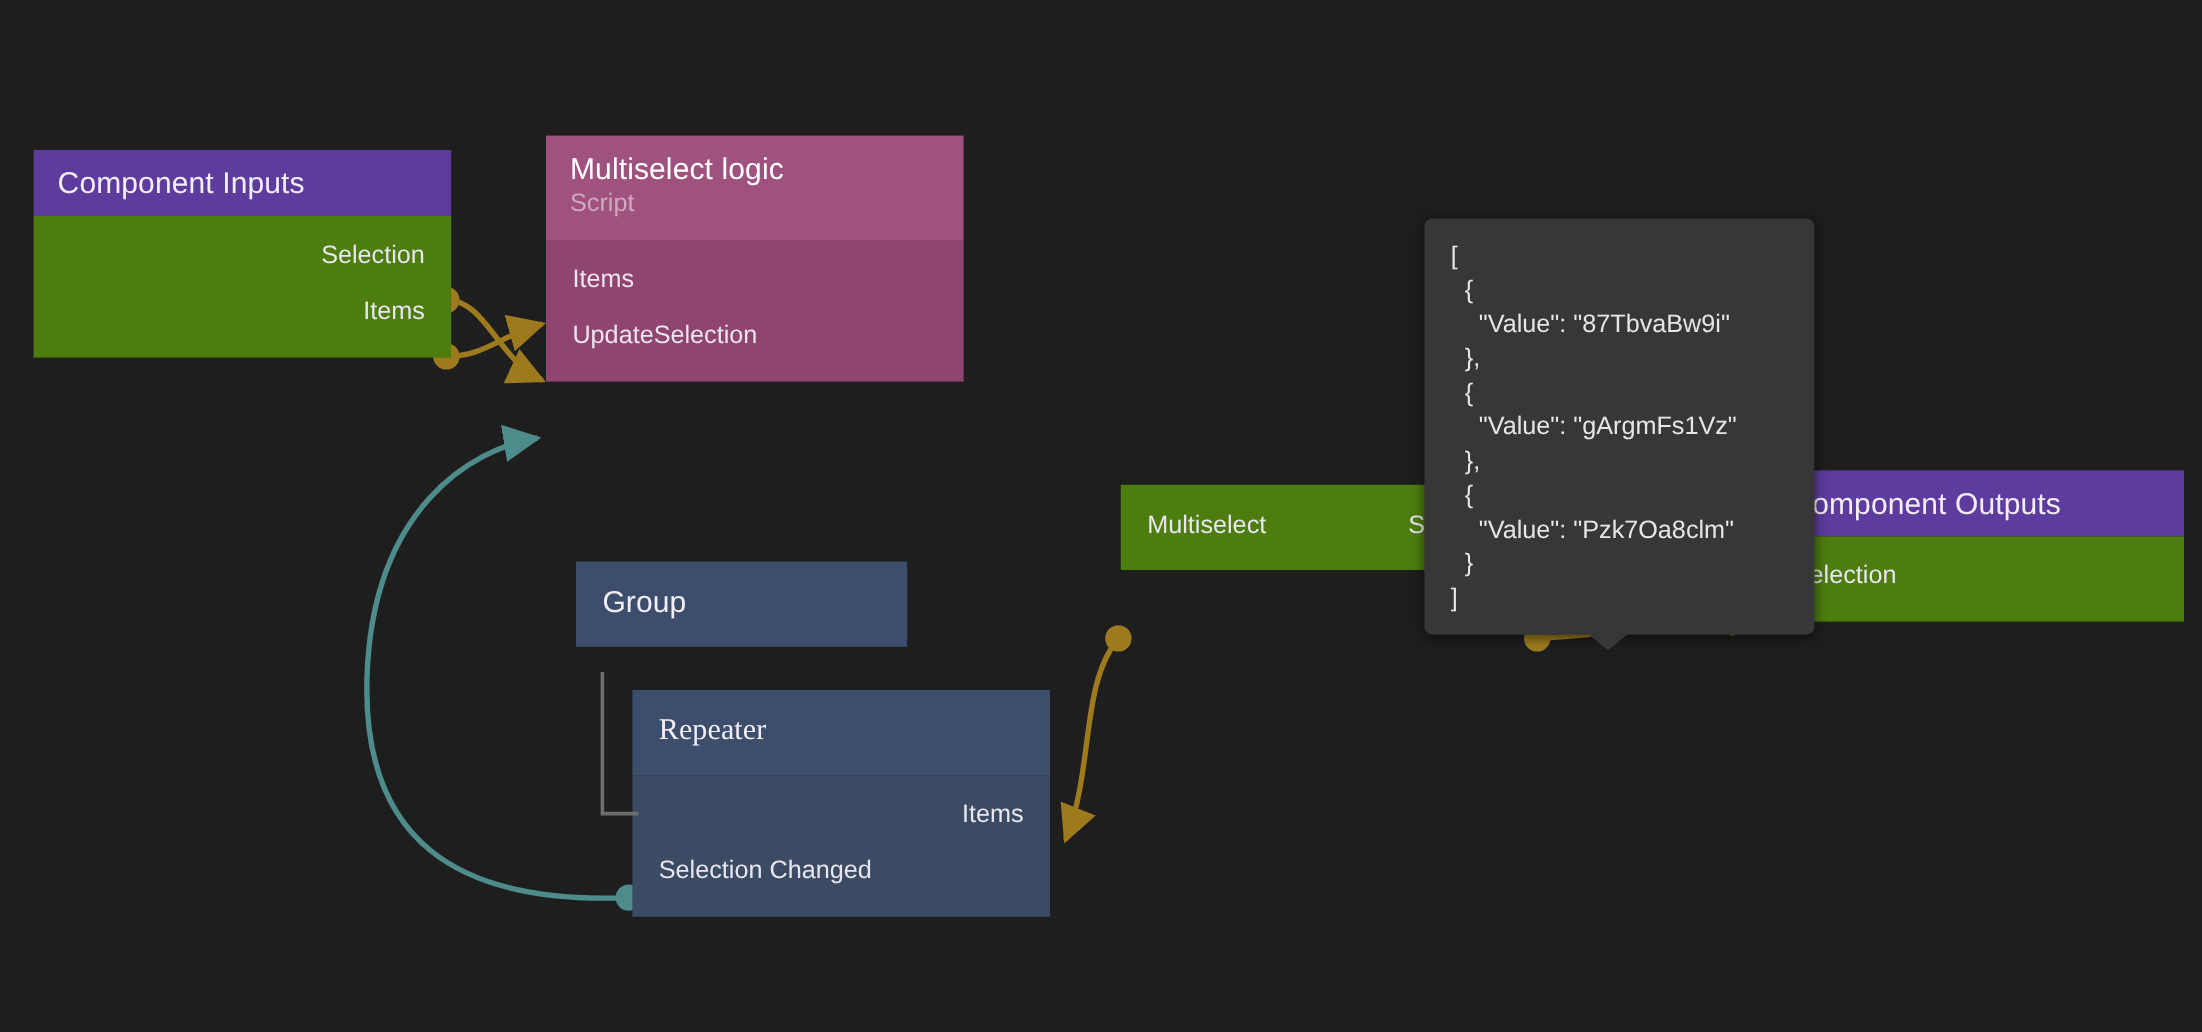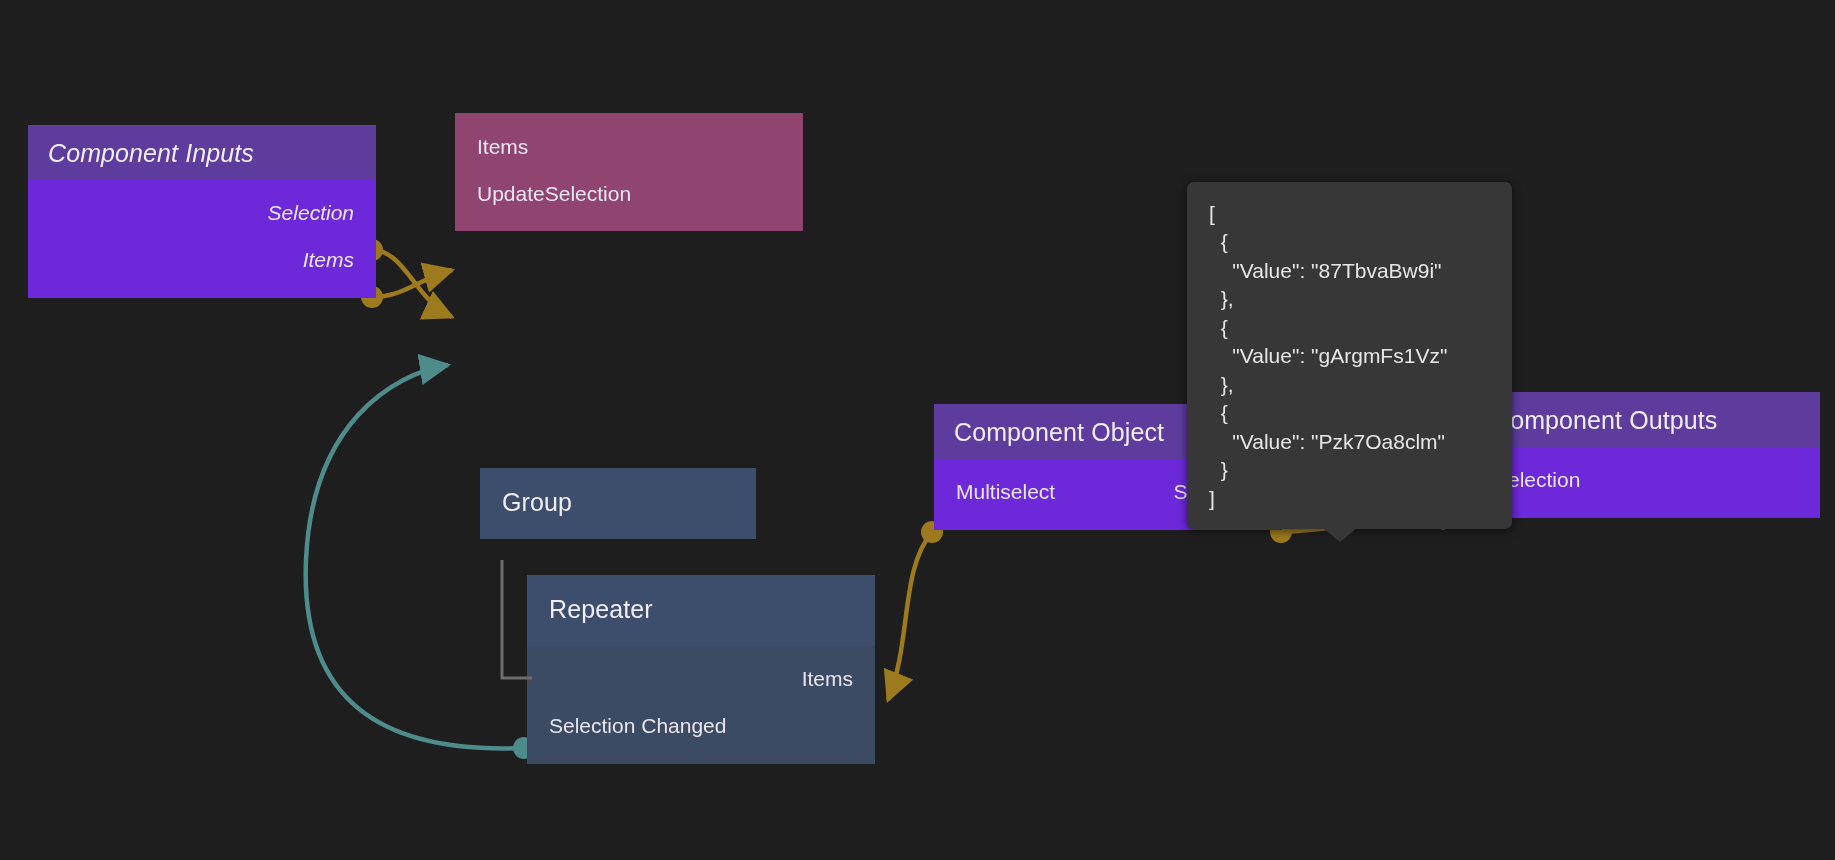--- a/index.html
+++ b/index.html
@@ -12,21 +12,21 @@
   .node .hdr .title{font-size:25px;color:#f2eef7;line-height:1.15;letter-spacing:.1px;white-space:nowrap;}
   .node .hdr .sub{font-size:21px;line-height:1.15;margin-top:2px;white-space:nowrap;}
   .node .body{box-sizing:border-box;padding:10px 0 14px 0;}
   .prow{position:relative;height:47px;display:flex;align-items:center;box-sizing:border-box;}
   .prow .pin{font-size:21px;color:#eae6f0;white-space:nowrap;}
   .prow.out{justify-content:flex-end;padding-right:22px;}
   .prow.in{justify-content:flex-start;padding-left:22px;}
   .prow.both{justify-content:space-between;padding:0 22px;}
   
   .n-purple .hdr{background:#5d3c9d;}
-  .n-purple .body{background:#6d28d9;}
+  .n-purple .body{background:#4d7c0f;}
   .n-magenta .hdr{background:#a0527e;}
   .n-magenta .hdr .title{color:#ffffff;}
   .n-magenta .hdr .sub{color:#cfa9bf;}
   .n-magenta .body{background:#8f4570;}
   .n-steel .hdr{background:#3c4e6b;}
   .n-steel .body{background:#3a4b63;}
   
   #tooltip{position:absolute;background:#373737;border-radius:7px;
            box-shadow:0 2px 10px rgba(0,0,0,.55);z-index:60;}
   #tooltip pre{margin:0;padding:18px 22px 16px 22px;color:#e6e6e6;
@@ -75,69 +75,70 @@
     <g>
       <circle cx="1281" cy="532" r="11" fill="#9d7a1e"></circle>
       <path d="M 1281 532 C 1370 527 1420 512 1472 518" fill="none" stroke="#9d7a1e" stroke-width="4.5" marker-end="url(#ahGold)"></path>
     </g>
   </svg>
 
   <svg class="grpline" style="left:496px;top:560px;width:40px;height:130px;">
     <path d="M 6 0 L 6 118 L 36 118" fill="none" stroke="#6d6d6d" stroke-width="3"></path>
   </svg>
 
-  <div class="node n-purple" style="left:28px;top:125px;width:348px;font-style:italic;">
+  <div class="node n-purple" style="left:28px;top:125px;width:348px;">
     <div class="hdr">
       <div class="title">Component Inputs</div>
     </div>
     <div class="body">
       <div class="prow out">
         <span class="pin">Selection</span>
       </div>
       <div class="prow out">
         <span class="pin">Items</span>
       </div>
     </div>
   </div>
 
   <div class="node n-magenta" style="left:455px;top:113px;width:348px;">
+    <div class="hdr" style="padding-bottom:18px;">
+      <div class="title">Multiselect logic</div>
+      <div class="sub">Script</div>
+    </div>
     <div class="body">
       <div class="prow in">
         <span class="pin">Items</span>
       </div>
       <div class="prow in">
         <span class="pin">UpdateSelection</span>
       </div>
     </div>
   </div>
 
   <div class="node n-steel" style="left:480px;top:468px;width:276px;">
     <div class="hdr" style="padding:20px 20px 22px 22px;">
       <div class="title">Group</div>
     </div>
   </div>
 
   <div class="node n-steel" style="left:527px;top:575px;width:348px;">
-    <div class="hdr" style="padding:20px 20px 22px 22px;">
+    <div class="hdr" style="padding:20px 20px 22px 22px;font-family:Liberation Serif, serif;">
       <div class="title">Repeater</div>
     </div>
     <div class="body">
       <div class="prow out">
         <span class="pin">Items</span>
       </div>
       <div class="prow in">
         <span class="pin">Selection Changed</span>
       </div>
     </div>
   </div>
 
   <div class="node n-purple" style="left:934px;top:404px;width:348px;">
-    <div class="hdr">
-      <div class="title">Component Object</div>
-    </div>
     <div class="body">
       <div class="prow both">
         <span class="pin">Multiselect</span>
         <span class="pin">Selection</span>
       </div>
     </div>
   </div>
 
   <div class="node n-purple" style="left:1472px;top:392px;width:348px;">
     <div class="hdr">

